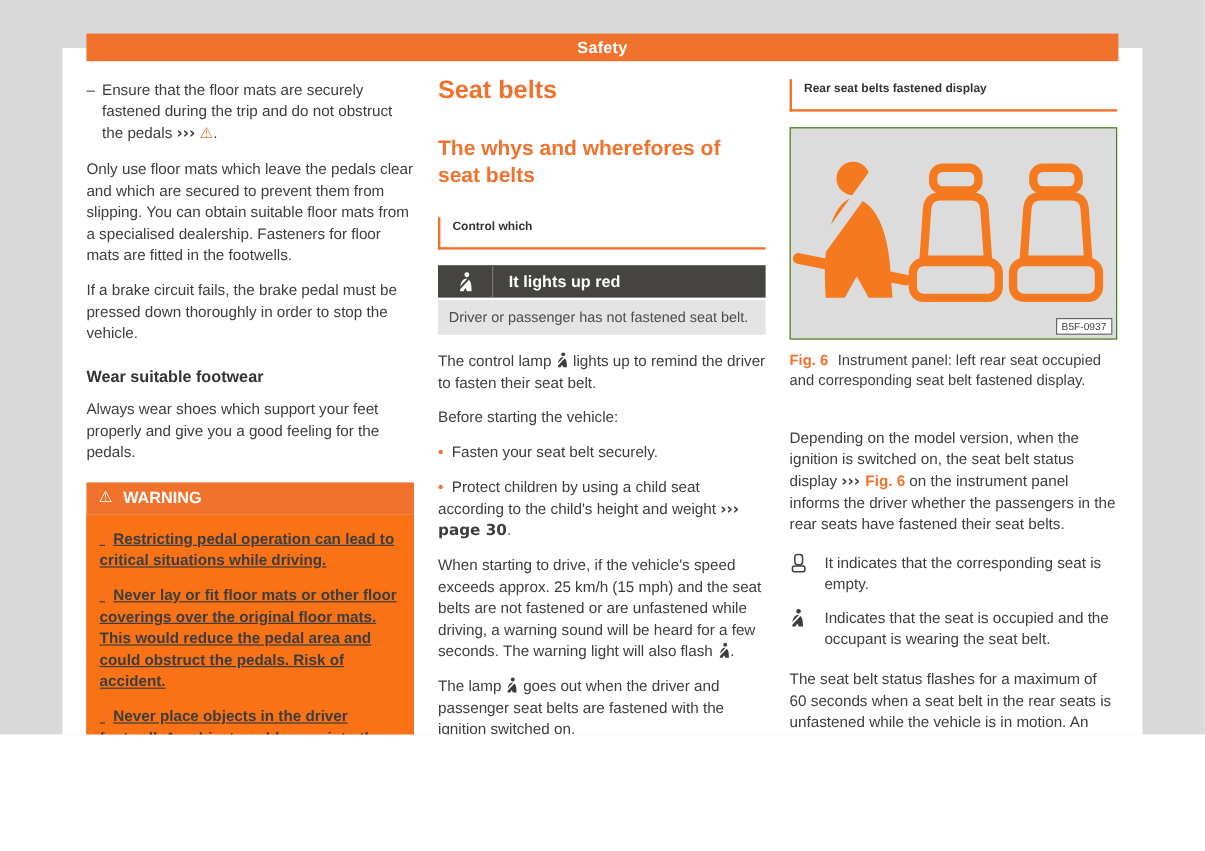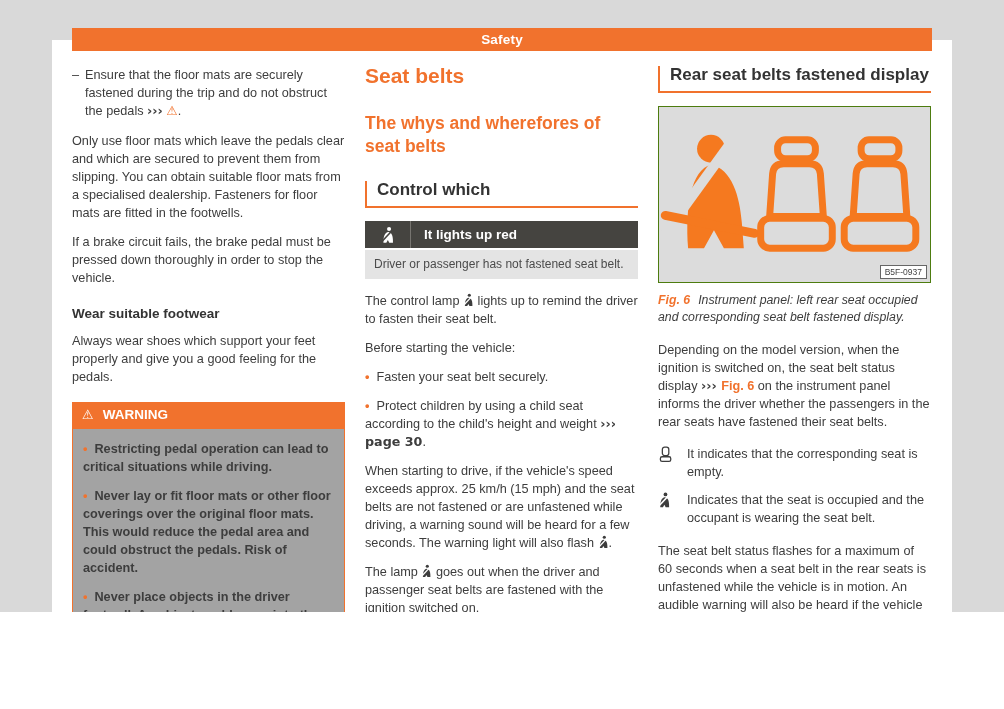--- a/index.html
+++ b/index.html
@@ -28,31 +28,32 @@
   .warn-sym { color: #F1722D; font-weight: bold; }
   .ref { font-weight: bold; }
 
   .warning-box { margin-top: 16px; }
   .warn-head {
     background: #F1722D; color: #fff; font-weight: bold; font-size: 13.5px;
     padding: 4px 10px 5px; display: flex; align-items: center; gap: 9px;
   }
   .warn-head .tri { font-size: 13px; font-weight: normal; }
   .warn-body {
-    background: #a3a3a3; border: 1px solid #F1722D; border-top: none;
+    background: #f97316; border: 1px solid #F1722D; border-top: none;
     padding: 11px 10px 2px 10px;
+    text-decoration: underline;
   }
   .warn-body .w-item { font-weight: bold; margin-bottom: 11px; }
   .dot::before { content: "•"; color: #F1722D; font-weight: bold; margin-right: 7px; }
 
   
   .h1-orange { font-size: 21px; font-weight: bold; color: #F1722D; margin: 1px 0 27px; }
   .h2-orange { font-size: 17.5px; font-weight: bold; color: #F1722D; line-height: 23px; margin: 0 0 23px; }
   .section-h {
-    font-size: 17px; font-weight: bold; color: #333;
+    font-size: 10px; font-weight: bold; color: #333;
     border-left: 2px solid #F1722D; border-bottom: 2px solid #F1722D;
     padding: 0 0 7px 10px; margin: 0 0 13px;
   }
   .lamp-table { margin-bottom: 13px; }
   .lt-head { display: flex; align-items: stretch; background: #454440; height: 27px; }
   .lt-icon { width: 46px; display: flex; align-items: center; justify-content: center; border-right: 1px solid #777570; }
   .lt-label { color: #fff; font-weight: bold; font-size: 13.5px; display: flex; align-items: center; padding-left: 13px; }
   .lt-row { margin-top: 2px; background: #E4E4E4; padding: 5px 9px 6px; font-size: 12px; color: #4B4B4B; }
   ul.blist { list-style: none; }
   ul.blist li { margin-bottom: 11px; }
@@ -61,21 +62,21 @@
   
   .fig-box {
     position: relative; height: 177px; border: 1px solid #4d7c0f;
     background: #DCDCDC; margin-bottom: 9px;
   }
   .fig-code {
     position: absolute; right: 3px; bottom: 3px; background: #fff;
     border: 1px solid #666; font-size: 8.5px; line-height: 12px;
     padding: 0 4px; color: #444;
   }
-  .fig-caption { font-size: 12.3px; line-height: 17px; margin-bottom: 15px; font-style: italic; }
+  .fig-caption { font-size: 12.3px; line-height: 17px; margin-bottom: 30px; }
   .fig-label { color: #F1722D; font-weight: bold; margin-right: 8px; }
   .fig-ref { color: #F1722D; font-weight: bold; }
   .legend-row { display: flex; gap: 10px; margin-bottom: 10px; }
   .legend-icon { width: 19px; flex: 0 0 19px; padding-top: 1px; }
   .legend-text { flex: 1; }
   .legend-block { margin: 14px 0 15px; }
 
   .page-num { position: absolute; left: 32px; top: 649px; font-size: 12px; font-weight: bold; color: #222; }
 </style>
 </head>

